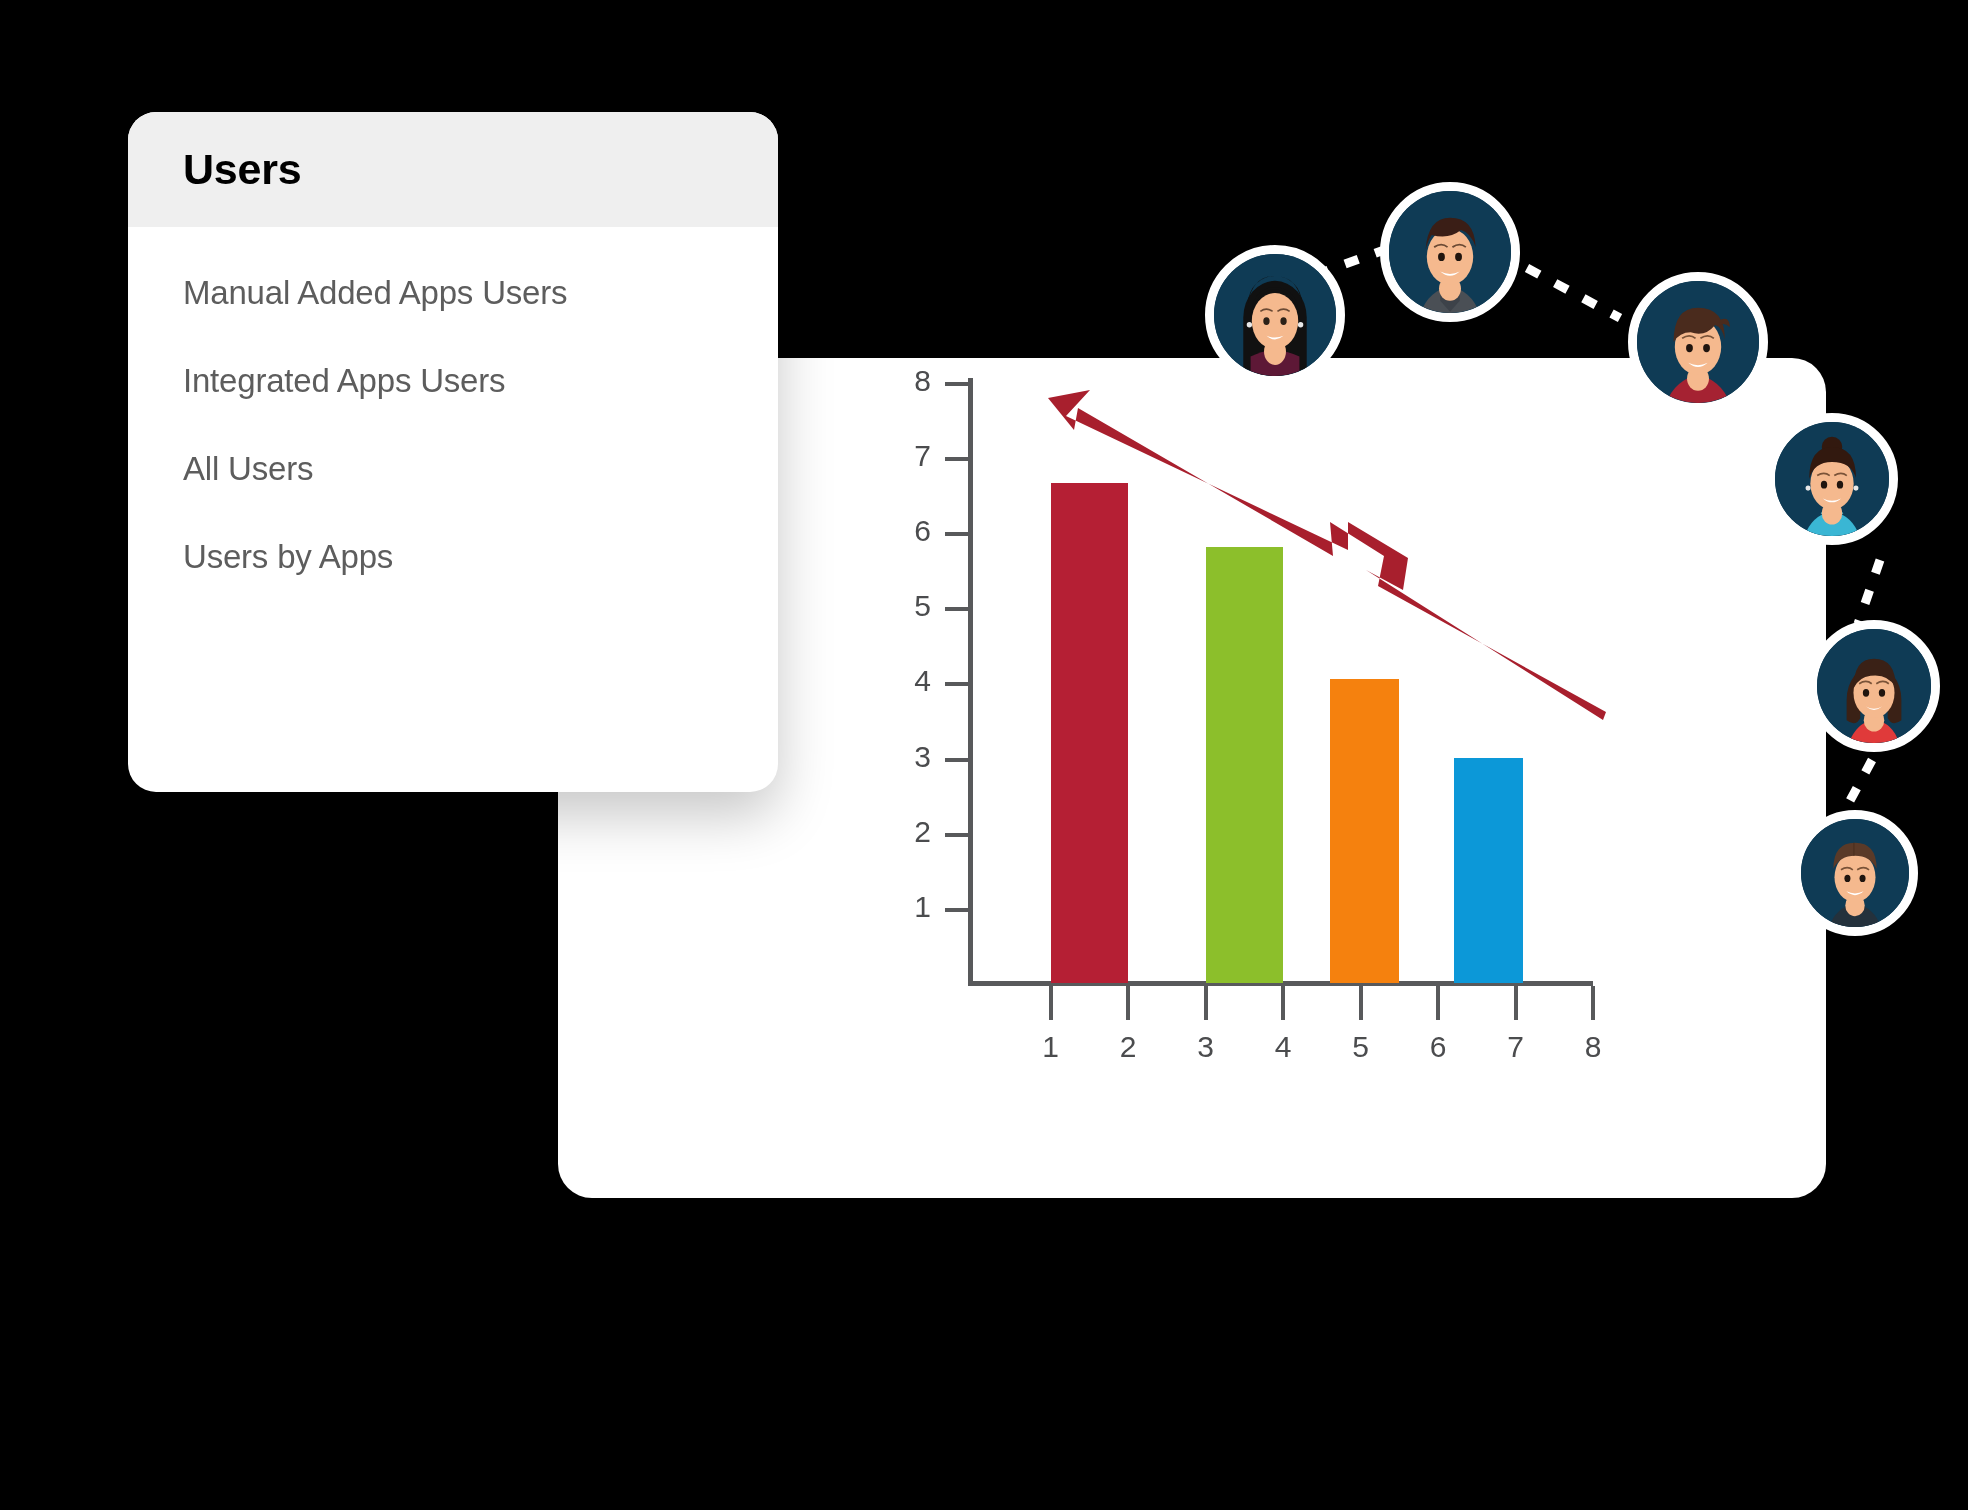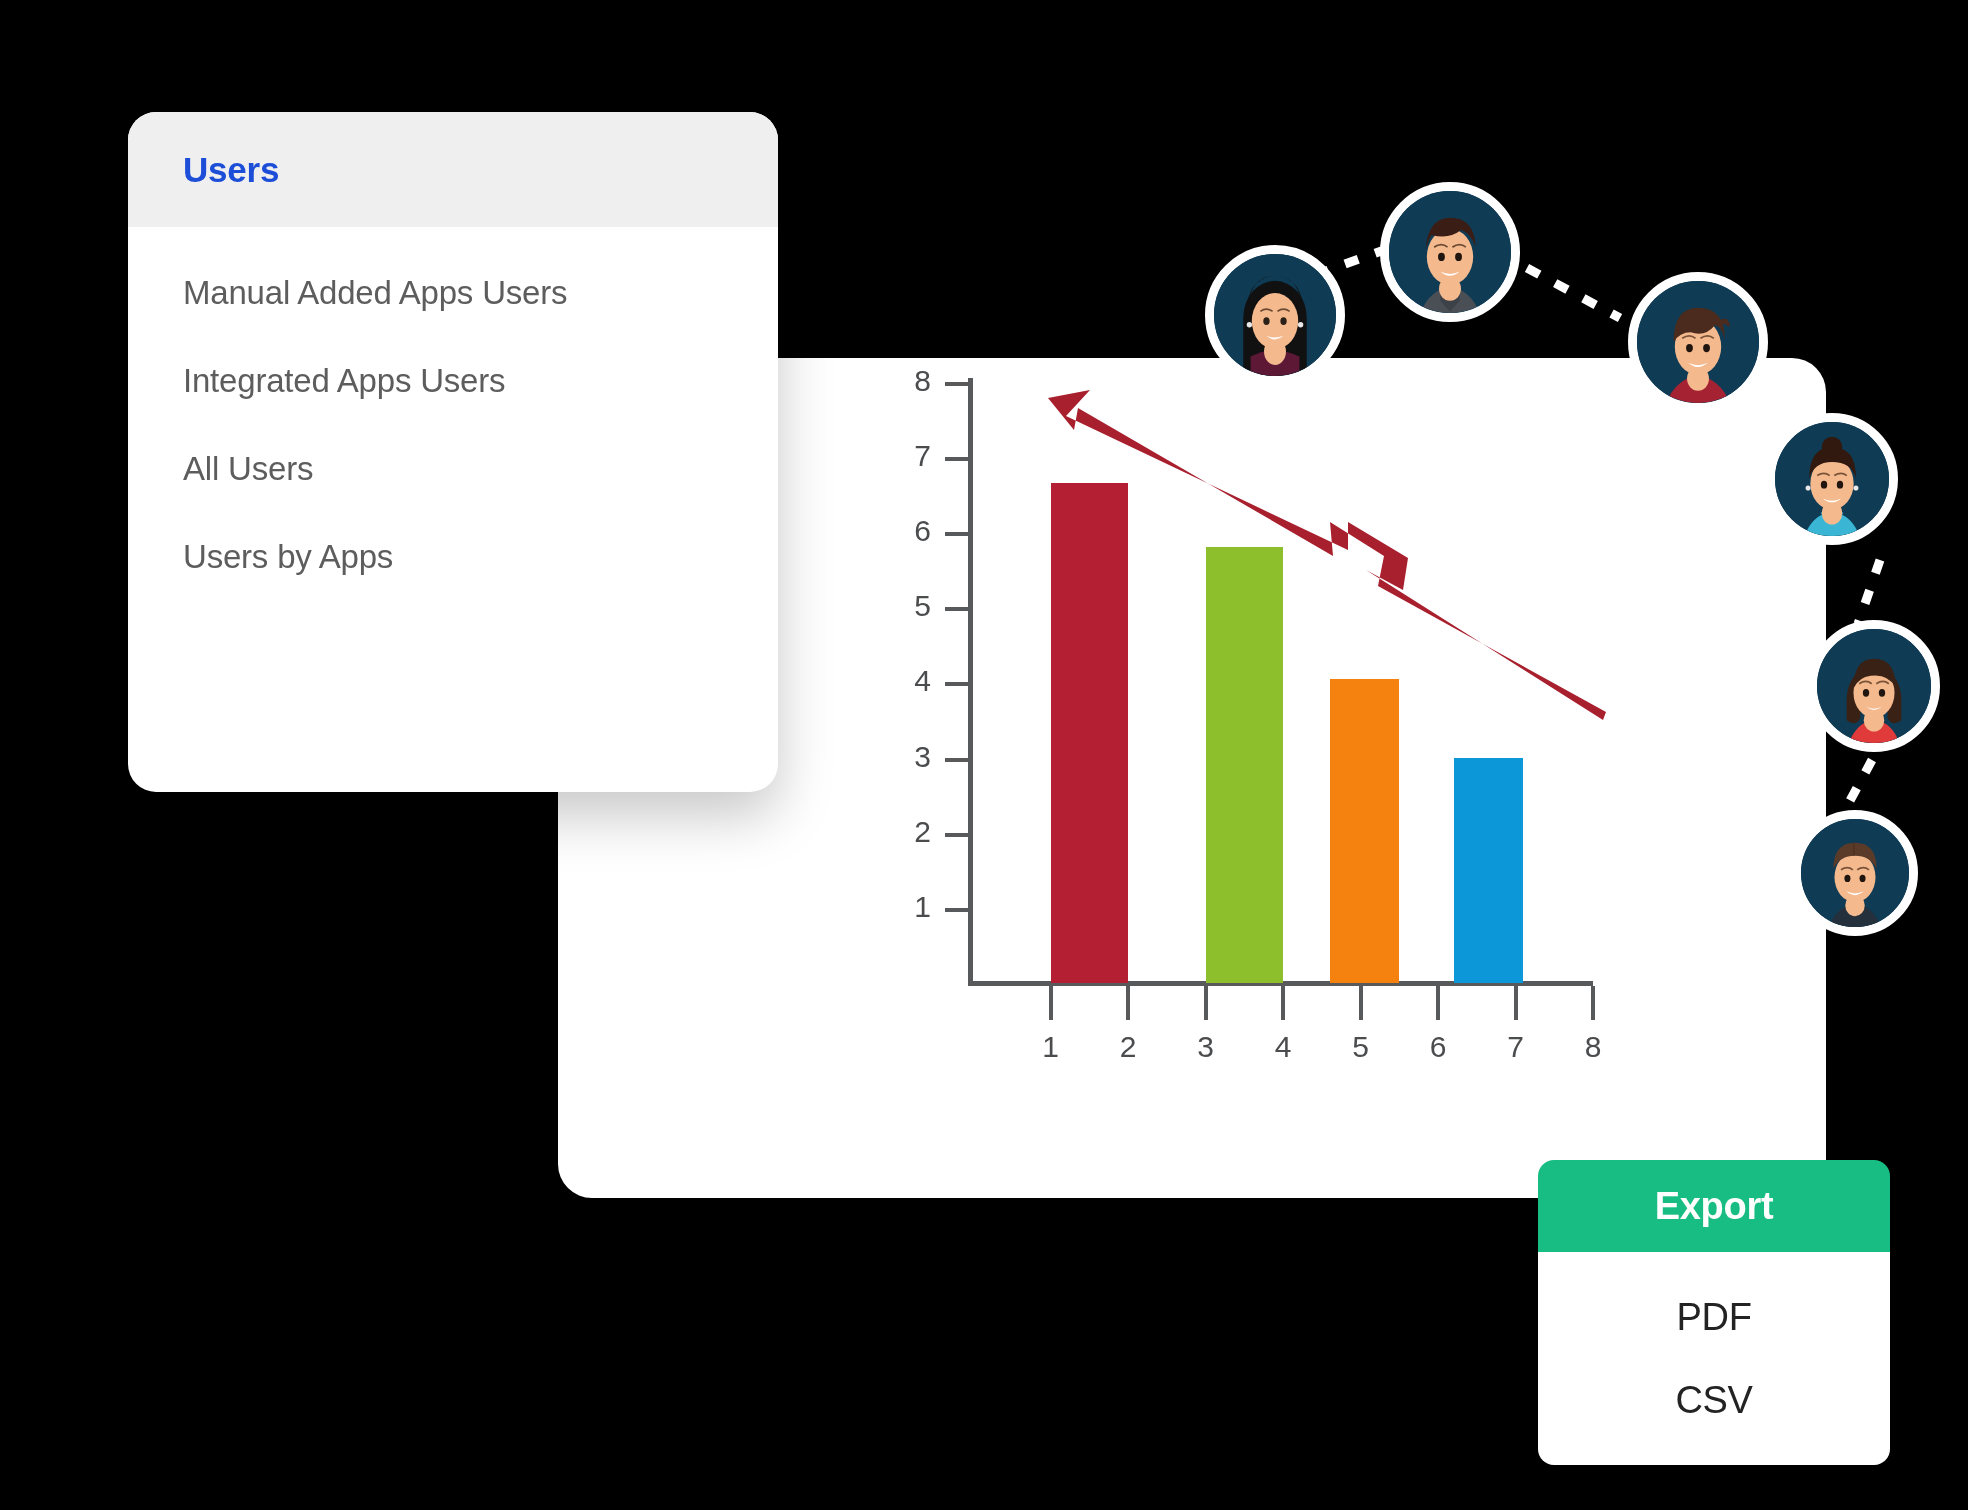--- a/index.html
+++ b/index.html
@@ -106,23 +106,23 @@
     overflow: hidden;
   }
   #users-header {
     height: 115px;
     background: #efefef;
     display: flex;
     align-items: center;
     padding-left: 55px;
   }
   #users-title {
-    font-size: 35px;
+    font-size: 43px;
     font-weight: bold;
-    color: #1d4ed8;
+    color: #000000;
     letter-spacing: -0.2px;
   }
   #users-list {
     padding-top: 22px;
   }
   .users-item {
     font-size: 33px;
     color: #5d5d5d;
     padding: 0 55px;
     height: 88px;
@@ -286,29 +286,20 @@
         </div>
         <div class="users-item">
           <span>All Users</span>
         </div>
         <div class="users-item">
           <span>Users by Apps</span>
         </div>
       </div>
   </div>
 
-  <div id="export-panel">
-    <div id="export-header" style="background: rgb(23, 189, 130);">
-      <span id="export-title">Export</span>
-    </div>
-    <div id="export-body">
-        <div class="export-option">PDF</div>
-        <div class="export-option">CSV</div>
-      </div>
-  </div>
 
   <div class="dots-line" style="left:0;top:0;width:1968px;height:1510px;">
     <svg width="1968" height="1510" viewBox="0 0 1968 1510">
       <g stroke="#ffffff" stroke-width="9" stroke-linecap="butt" stroke-dasharray="14 18" fill="none">
         <path d="M1315 275 L1395 246"></path>
         <path d="M1527 268 L1620 318"></path>
         <path d="M1880 560 L1858 624"></path>
         <path d="M1872 760 L1845 810"></path>
       </g>
     </svg>

